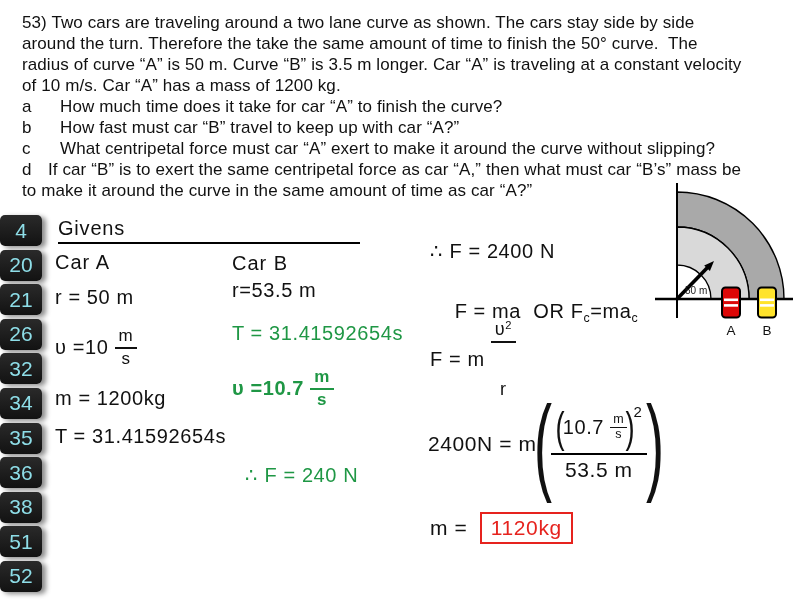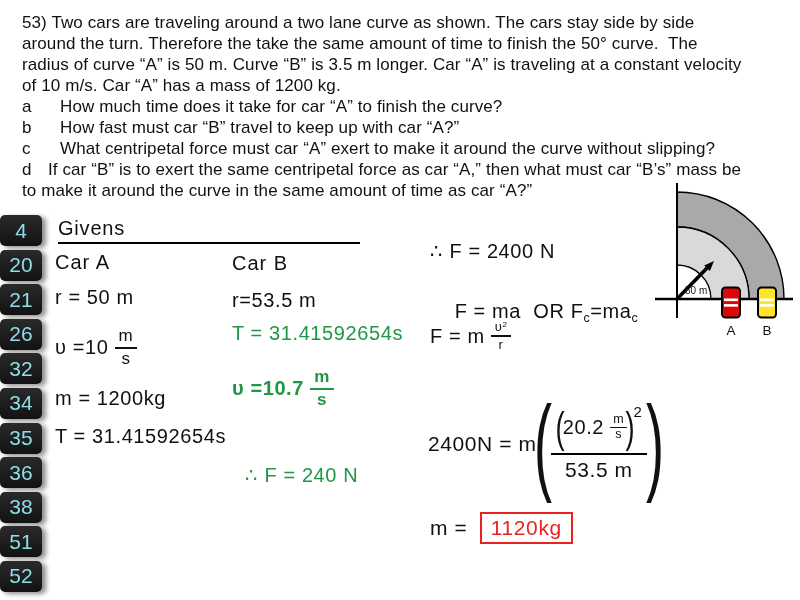--- a/index.html
+++ b/index.html
@@ -144,50 +144,50 @@
     <span>υ =10 </span>
     <span class="frac">
       <span class="num">m</span>
       <span class="den">s</span>
     </span>
   </div>
   <div class="math m-black" style="left:55px;top:387px;">m = 1200kg</div>
   <div class="math m-black" style="left:55px;top:425px;">T = 31.41592654s</div>
 
   <div class="math m-black" style="left:232px;top:252px;letter-spacing:1px;">Car B</div>
-  <div class="math m-black" style="left:232px;top:289px;text-align:center;">r=53.5 m</div>
+  <div class="math m-black" style="left:232px;top:279px;text-align:center;">r=53.5 m</div>
   <div class="math m-green" style="left:232px;top:322px;">T = 31.41592654s</div>
   <div class="math m-green math-row" style="left:232px;top:368px;font-weight:bold;">
     <span>υ =10.7 </span>
     <span class="frac">
       <span class="num">m</span>
       <span class="den">s</span>
     </span>
   </div>
   <div class="math m-green" style="left:245px;top:463px;text-align:right;">∴ F = 240 N</div>
 
   <div class="math m-black" style="left:430px;top:239px;">∴ F = 2400 N</div>
   <div class="math m-black" style="left:430px;top:277px;">
     <span>F = ma  OR F</span><span class="sub">c</span><span>=ma</span><span class="sub">c</span>
   </div>
   <div class="math m-black math-row" style="left:430px;top:320px;">
     <span>F = m </span>
-    <span class="frac" style="font-size:13px;">
+    <span class="frac" style="font-size:18px;gap:36px;">
       <span class="num"><span>υ</span><span class="sup">2</span></span>
       <span class="den">r</span>
     </span>
   </div>
 
   <div class="bigeq" style="left:428px;top:380px;height:128px;">
     <span class="m24">2400N = m</span>
     <span class="bigparen">(</span>
     <span class="bigfrac">
       <span class="bf-num">
         <span class="paren-mid">(</span>
-        <span class="inner-val">20.2 </span>
+        <span class="inner-val">10.7 </span>
         <span class="sfrac">
           <span class="num">m</span>
           <span class="den">s</span>
         </span>
         <span class="paren-mid">)</span>
         <span class="exp">2</span>
       </span>
       <span class="bf-den">53.5 m</span>
     </span>
     <span class="bigparen">)</span>

